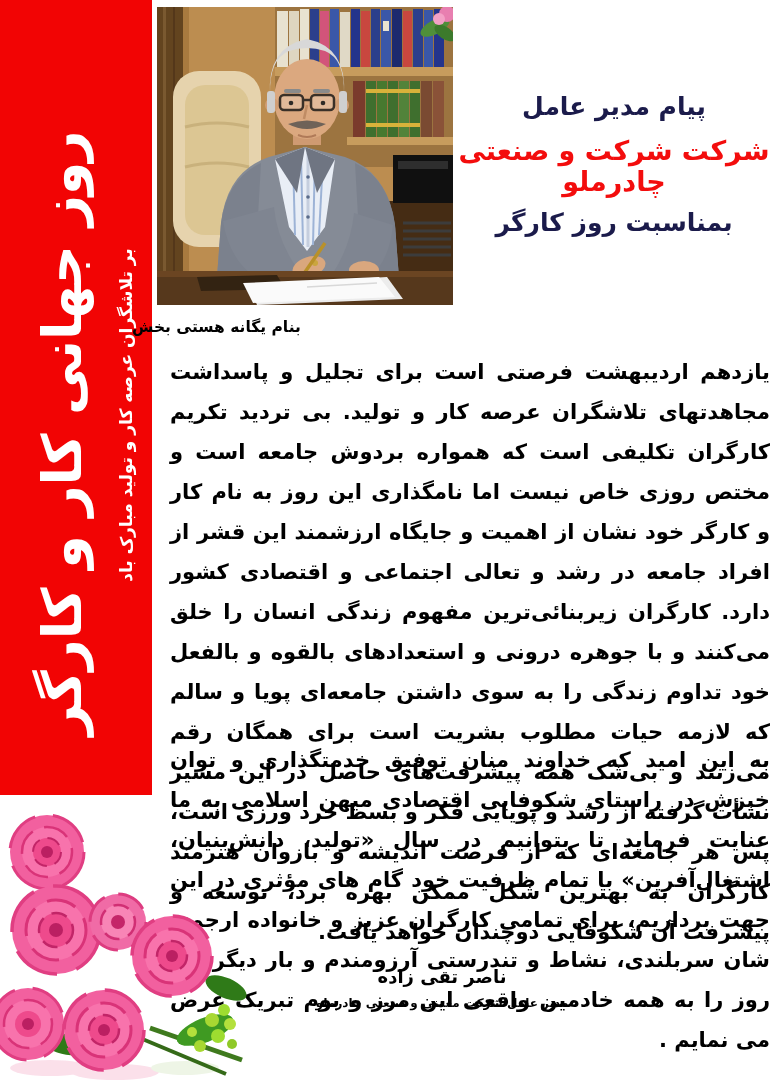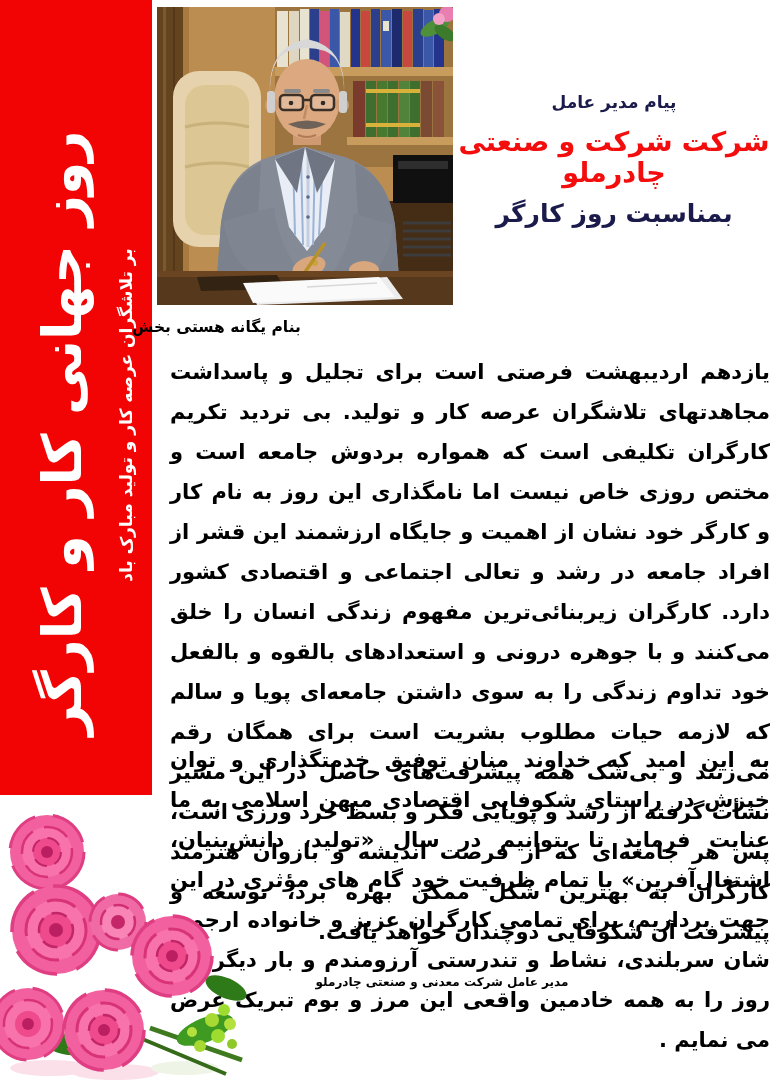--- a/index.html
+++ b/index.html
@@ -20,21 +20,21 @@
     display:flex;align-items:center;justify-content:center;
     color:#ffffff;font-size:17px;font-weight:bold;white-space:nowrap;direction:rtl;
   }
 
   
   .photo{position:absolute;left:157px;top:7px;width:296px;height:298px;}
   .photo svg{display:block;width:100%;height:100%;}
 
   
   .title-block{position:absolute;left:453px;top:93px;width:322px;text-align:center;direction:rtl;font-weight:bold;}
-  .title-line1{font-size:17px;color:#1b1b4b;line-height:1.15;}
+  .title-line1{font-size:25px;color:#1b1b4b;line-height:1.15;}
   .title-line2{font-size:27px;color:#f30d0d;line-height:1.15;margin-top:13px;}
   .title-line3{font-size:25px;color:#1b1b4b;line-height:1.15;margin-top:12px;}
 
   
   .bismillah{position:absolute;left:132px;top:318px;width:580px;text-align:left;
     font-size:15.5px;font-weight:bold;color:#000;direction:rtl;}
   .para{position:absolute;left:170px;width:600px;direction:rtl;text-align:justify;
     font-size:21px;font-weight:bold;color:#000;line-height:40px;}
   .para1{top:352px;}
   .para2{top:740px;}
@@ -182,20 +182,21 @@
     <div class="title-line1">پیام مدیر عامل</div>
     <div class="title-line2">شرکت شرکت و صنعتی چادرملو</div>
     <div class="title-line3">بمناسبت روز کارگر</div>
   </div>
 
   <div class="bismillah">بنام یگانه هستی بخش</div>
   <div class="para para1">یازدهم اردیبهشت فرصتی است برای تجلیل و پاسداشت مجاهدتهای تلاشگران عرصه کار و تولید. بی تردید تکریم کارگران تکلیفی است که همواره بردوش جامعه است و مختص روزی خاص نیست اما نامگذاری این روز به نام کار و کارگر خود نشان از اهمیت و جایگاه ارزشمند این قشر از افراد جامعه در رشد و تعالی اجتماعی و اقتصادی کشور دارد. کارگران زیربنائی‌ترین مفهوم زندگی انسان را خلق می‌کنند و با جوهره درونی و استعدادهای بالقوه و بالفعل خود تداوم زندگی را به سوی داشتن جامعه‌ای پویا و سالم که لازمه حیات مطلوب بشریت است برای همگان رقم می‌زنند و بی‌شک همه پیشرفت‌های حاصل در این مسیر نشأت گرفته از رشد و پویایی فکر و بسط خرد ورزی است، پس هر جامعه‌ای که از فرصت اندیشه و بازوان هنرمند کارگران به بهترین شکل ممکن بهره برد، توسعه و پیشرفت آن شکوفایی دوچندان خواهد یافت.</div>
   <div class="para para2">به این امید که خداوند منان توفیق خدمتگذاری و توان خیزش در راستای شکوفایی اقتصادی میهن اسلامی به ما عنایت فرماید تا بتوانیم در سال «تولید، دانش‌بنیان، اشتغال‌آفرین» با تمام ظرفیت خود گام های مؤثری در این جهت برداریم، برای تمامی کارگران عزیز و خانواده ارجمند شان سربلندی، نشاط و تندرستی آرزومندم و بار دیگر این روز را به همه خادمین واقعی این مرز و بوم تبریک عرض می نمایم .</div>
 
   <div class="signature">
+    <div class="sig-name">ناصر تقی زاده</div>
     <div class="sig-role">مدیر عامل شرکت معدنی و صنعتی چادرملو</div>
   </div>
 
   <div class="roses">
     <svg viewBox="0 0 252 288" xmlns="http://www.w3.org/2000/svg">
 
       <g opacity="0.35">
         <ellipse cx="50" cy="276" rx="40" ry="8" fill="#f4a8c6"></ellipse>
         <ellipse cx="115" cy="280" rx="44" ry="8" fill="#f4a8c6"></ellipse>
         <ellipse cx="185" cy="276" rx="34" ry="7" fill="#cfe3b8"></ellipse>

